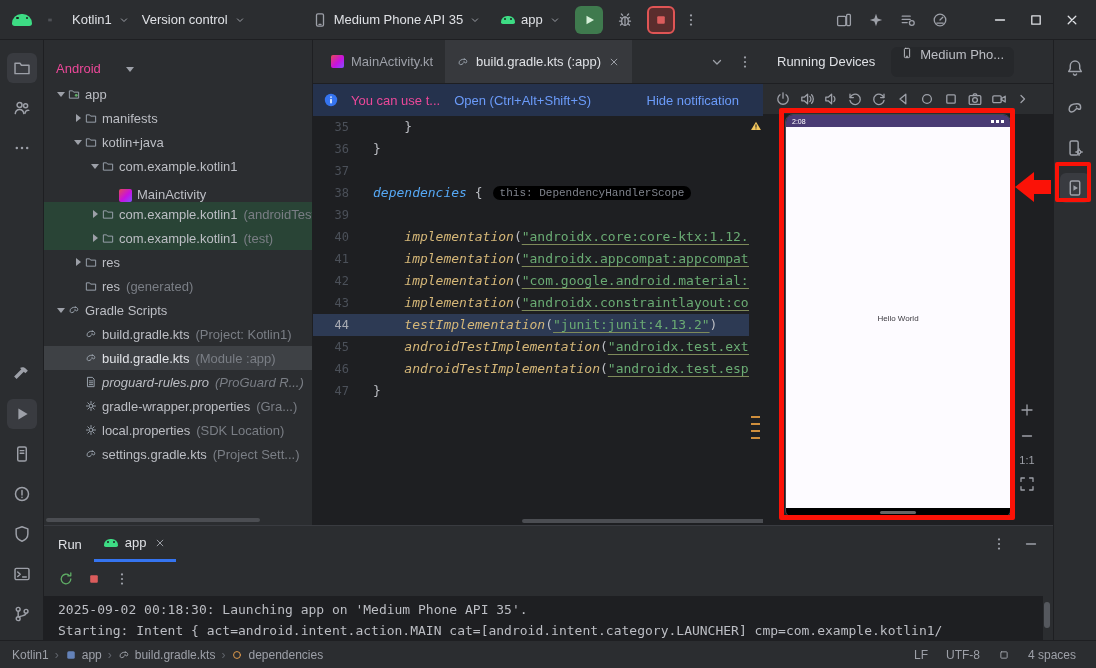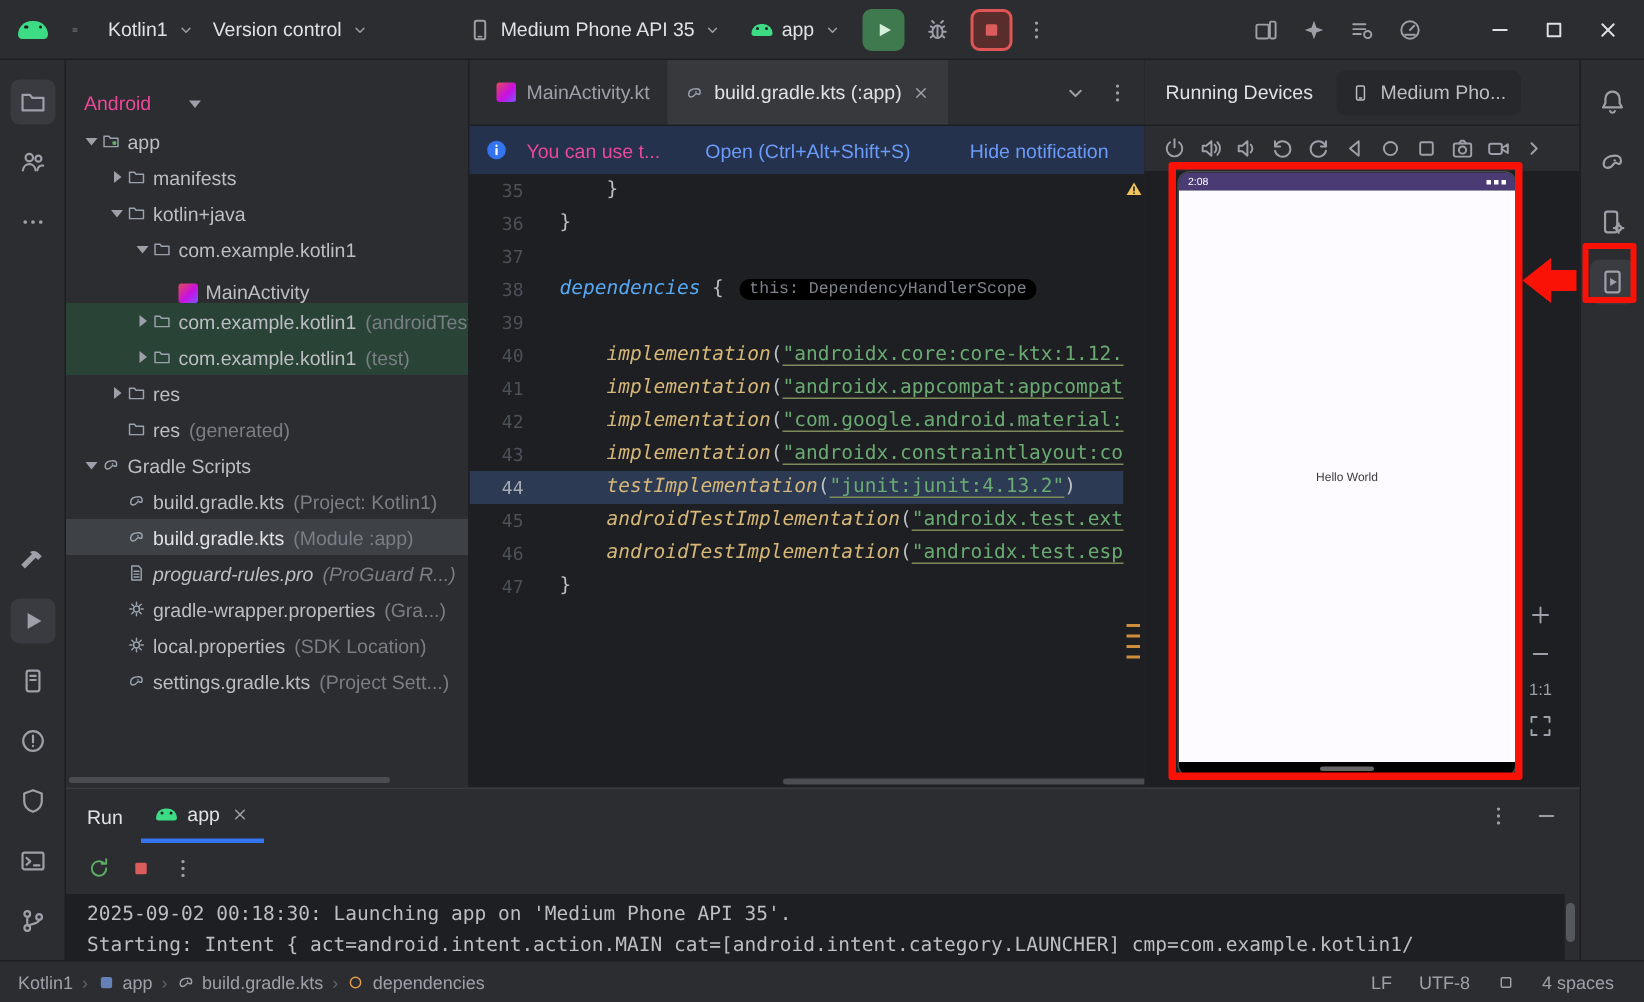--- a/index.html
+++ b/index.html
@@ -52,21 +52,21 @@
   .tic{color:#9aa2ad}
   .pscroll{position:absolute;bottom:3px;left:2px;width:214px;height:4px;border-radius:2px;background:#4b4d52}
   
   .editor{position:absolute;top:40px;left:313px;width:450px;height:485px;background:#1e1f22}
   .etabs{height:44px;background:#2b2d30;border-bottom:1px solid #1e1f22;display:flex;align-items:stretch;padding-left:6px}
   .etab{display:flex;align-items:center;gap:7px;padding:0 12px;color:#9da0a8}
   .etab.active{background:#37393d;color:#dfe1e5}
   .etabs-right{margin-left:auto;display:flex;align-items:center;gap:12px;padding-right:10px;color:#9da0a8}
   .enotif{height:32px;background:#25324d;display:flex;align-items:center;gap:12px;padding:0 10px}
   .nmsg{color:#ec4899}
-  .nlink{color:#6b9bfa;text-decoration:none;margin-left:18px}
+  .nlink{color:#6b9bfa;text-decoration:none;margin-left:2px}
   .nlink.nhide{margin-left:auto;margin-right:14px}
   .codewrap{position:absolute;top:76px;left:0;right:14px;bottom:8px;overflow:hidden}
   .cline{display:flex;height:22px;line-height:22px;font-family:"DejaVu Sans Mono",monospace;font-size:13px;white-space:pre}
   .cline.cur{background:#2d3a54}
   .lnum{width:52px;flex:0 0 52px;text-align:right;padding-right:16px;color:#4b5059;font-size:12px}
   .cur .lnum{color:#a8abb3}
   .ltext{padding-left:8px}
   .tok-p{color:#bcbec4}
   .tok-d{color:#56a8f5;font-style:italic}
   .tok-f{color:#d5b778;font-style:italic}
@@ -74,21 +74,21 @@
   .chip{background:#000000;color:#7f838c;border-radius:8px;padding:1px 7px;font-size:11px;font-family:Liberation Mono, monospace;font-style:normal;margin-left:10px;position:relative;top:-1px}
   .estripe{position:absolute;top:76px;right:0;width:14px;bottom:8px}
   .estripe .ic{position:absolute;left:1px;top:4px;width:12px;height:12px}
   .emark{position:absolute;left:2px;width:9px;height:2px;background:#cf8e3c}
   .hscroll{position:absolute;left:52px;right:14px;bottom:0;height:8px}
   .hthumb{position:absolute;left:157px;top:2px;width:275px;height:4px;background:#4b4d52;border-radius:2px}
   
   .devices{position:absolute;top:40px;left:763px;width:290px;height:485px;background:#2b2d30}
   .dhead{height:44px;display:flex;align-items:center;border-bottom:1px solid #1e1f22;padding-left:14px}
   .dtitle{color:#dfe1e5;margin-right:16px}
-  .dtab{display:flex;align-items:center;gap:7px;background:#26282b;border-radius:6px;height:30px;padding:0 10px;color:#bcbec4}
+  .dtab{display:flex;align-items:flex-start;gap:7px;background:#26282b;border-radius:6px;height:30px;padding:0 10px;color:#bcbec4}
   .dtoolbar{height:30px;display:flex;align-items:center;gap:8px;padding-left:12px;color:#9da0a8}
   .dview{position:absolute;top:74px;left:0;right:0;bottom:0;background:#1e1f22}
   .phone{position:absolute;left:22px;top:0;width:226px;height:404px;border-radius:8px;overflow:hidden;border:1px solid #47484d;display:flex;flex-direction:column}
   .pstatus{height:12px;background:#4a3b74;display:flex;align-items:center;justify-content:space-between;padding:0 6px;color:#fff;font-size:7px}
   .pdots{display:flex;align-items:center}
   .pdots i{display:inline-block;width:3px;height:3px;background:#fff;margin-left:2px}
   .pbody{flex:1;background:#fdfbff;position:relative}
   .ptext{position:absolute;left:50%;top:50%;transform:translate(-50%,-50%);font-size:8px;color:#3c3a40}
   .pnav{height:9px;background:#000;display:flex;align-items:center;justify-content:center}
   .pill{width:36px;height:3px;border-radius:2px;background:#666}

